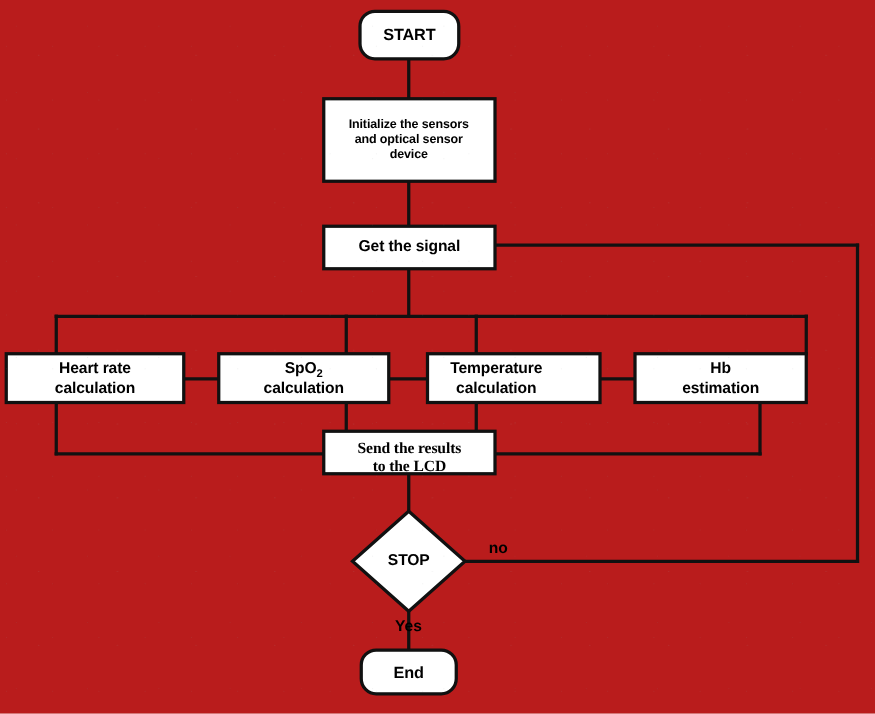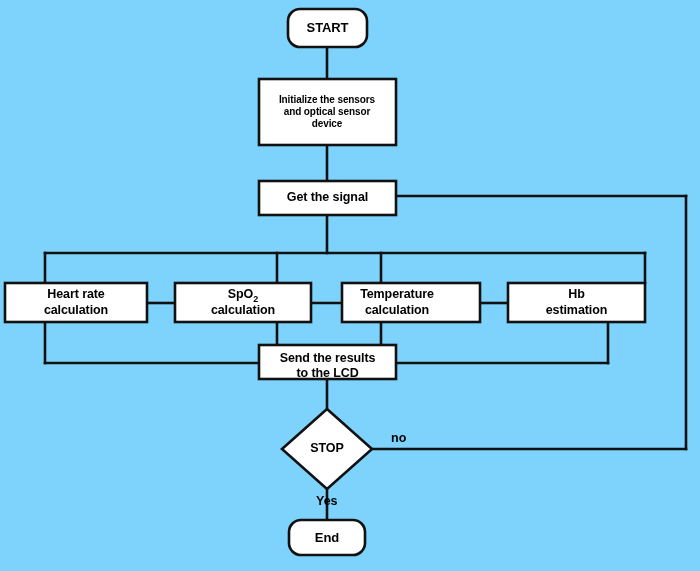--- a/index.html
+++ b/index.html
@@ -7,21 +7,21 @@
     padding: 0;
     background: #ffffff;
   }
   body {
     font-family: "Liberation Sans", sans-serif;
   }
   #canvas {
     position: relative;
     width: 700px;
     height: 571px;
-    background: #7dd3fc;
+    background: #b91c1c;
     overflow: hidden;
   }
   #flow-svg {
     position: absolute;
     left: 0;
     top: 0;
     width: 700px;
     height: 571px;
   }
   .node-label {
@@ -132,21 +132,21 @@
     <span><span>SpO</span><span class="sub">2</span></span>
     <span>calculation</span>
   </div>
 
   <div class="node-label" style="left:342px; top:283px; width:110px; height:39px; font-size:12.5px;">Temperature
 calculation</div>
 
   <div class="node-label" style="left:508px; top:283px; width:137px; height:39px; font-size:12.5px;border-radius:10px;">Hb
 estimation</div>
 
-  <div class="node-label" style="left:259px; top:345px; width:137px; height:42px; font-size:12.5px;">Send the results
+  <div class="node-label" style="left:259px; top:345px; width:137px; height:42px; font-size:12.5px;font-family:Liberation Serif, serif;">Send the results
 to the LCD</div>
 
   <div class="node-label" style="left:289px; top:520px; width:76px; height:35px; font-size:13px;">End</div>
 
   <div class="node-label" style="left:282px; top:429px; width:90px; height:40px; font-size:12.5px;">STOP</div>
 
   <div class="edge-label" style="left:391px; top:431px; font-size:12.5px;">no</div>
 
   <div class="edge-label" style="left:316px; top:494px; font-size:12.5px;">Yes</div>
 

